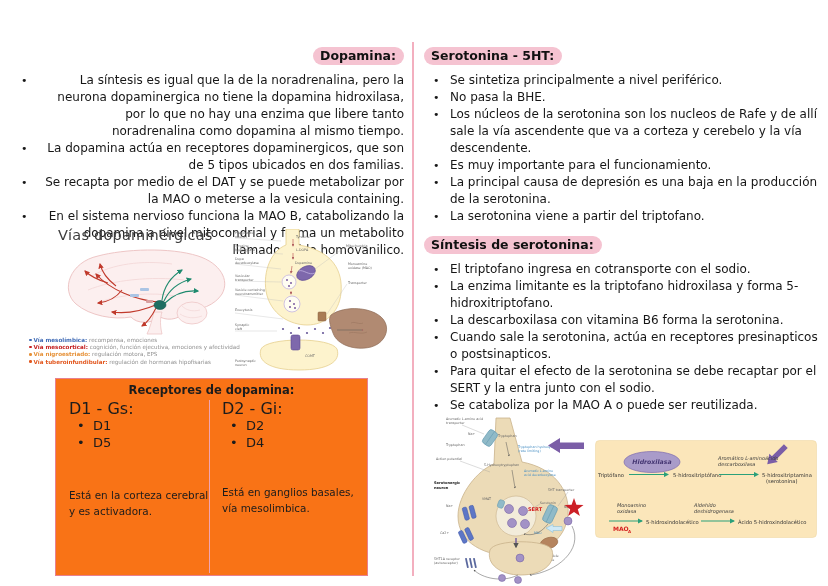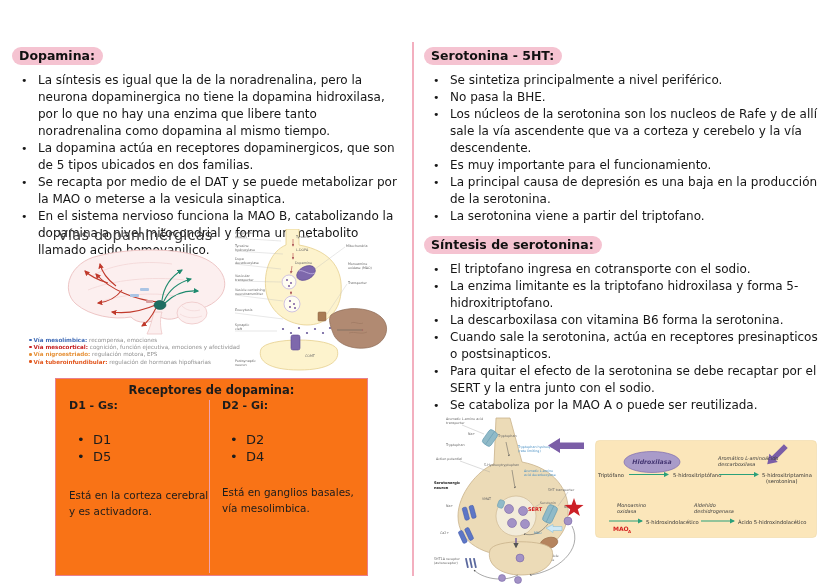--- a/index.html
+++ b/index.html
@@ -1,20 +1,20 @@
 <!DOCTYPE html>
 <html><head>
 <meta charset="utf-8">
 <style>
   html,body{margin:0;padding:0;background:#ffffff;}
   .page{position:relative;width:828px;height:586px;background:#ffffff;overflow:hidden;
         font-family:"DejaVu Sans",sans-serif;color:#1c1c1c;}
   .divider{position:absolute;left:412px;top:42px;width:1.5px;height:534px;background:#f3afbf;}
   .col{position:absolute;top:45px;}
-  .col.left{left:12px;width:392px;}
+  .col.left{left:12px;width:392px;text-align:right;}
   .col.right{left:424px;width:394px;}
   .pill{display:inline-block;margin:0 0 3px 0;padding:1px 8px 2px 7px;border-radius:9px;
         background:#f5c3d1;font-size:12.5px;font-weight:bold;color:#111;}
   ul.bullets{margin:4px 0 0 0;padding:0;list-style:none;}
   ul.bullets li{position:relative;padding-left:26px;font-size:12px;line-height:17px;color:#161616;}
   ul.bullets li::before{content:"\2022";position:absolute;left:9px;top:0;font-size:11px;color:#161616;}
   .mt{margin-top:11px;}
   .fig-title{position:absolute;left:58px;top:227px;font-size:14.5px;color:#3d3d3d;letter-spacing:0.2px;}
   .brain-svg{position:absolute;left:52px;top:246px;}
   .synapse-svg{position:absolute;left:233px;top:229px;}
@@ -28,21 +28,21 @@
   .c3{color:#e69138;}.b3{background:#e69138;}
   .c4{color:#e2571e;}.b4{background:#e2571e;}
   
   .receptor-box{position:absolute;left:55px;top:378px;width:313px;height:198px;
         background:#f97316;border:1.5px solid #e8808f;box-sizing:border-box;}
   .rb-title{margin-top:4px;text-align:center;font-weight:bold;font-size:11.5px;}
   .rb-divider{position:absolute;left:153px;top:21px;bottom:2px;width:1px;background:#f0a4b2;}
   .rb-col{position:absolute;top:20px;width:135px;}
   .rb-col1{left:13px;}
   .rb-col2{left:166px;}
-  .rb-head{font-weight:bold;font-size:11px;margin-bottom:20px;}
+  .rb-head{font-weight:normal;font-size:16px;margin-bottom:0;}
   .rb-col ul{margin:0;padding:0;list-style:none;}
   .rb-col li{position:relative;padding-left:24px;font-size:13px;line-height:16.5px;}
   .rb-col li::before{content:"\2022";position:absolute;left:8px;top:0;}
   .rb-note{position:absolute;top:88px;font-size:10.4px;line-height:16px;width:140px;}
   .neuron-svg{position:absolute;left:432px;top:414px;}
   .pathway-svg{position:absolute;left:595px;top:440px;}
   svg text{font-family:"DejaVu Sans",sans-serif;}
   .tiny{font-size:3.3px;fill:#666;}
   .tinyb{font-size:3.3px;fill:#4a90c4;}
   .tinyk{font-size:3.6px;fill:#222;font-weight:bold;}
@@ -52,21 +52,21 @@
 
 <div class="page">
 
   <div class="divider"></div>
 
   <section class="col left">
     <h2 class="pill">Dopamina:</h2>
     <ul class="bullets">
       <li>La síntesis es igual que la de la noradrenalina, pero la neurona dopaminergica no tiene la dopamina hidroxilasa, por lo que no hay una enzima que libere tanto noradrenalina como dopamina al mismo tiempo.</li>
       <li>La dopamina actúa en receptores dopaminergicos, que son de 5 tipos ubicados en dos familias.</li>
-      <li>Se recapta por medio de el DAT y se puede metabolizar por la MAO o meterse a la vesicula sinaptica.</li>
+      <li>Se recapta por medio de el DAT y se puede metabolizar por la MAO o meterse a la vesicula containing.</li>
       <li>En el sistema nervioso funciona la MAO B, catabolizando la dopamina a nivel mitocondrial y forma un metabolito llamado acido homovanilico.</li>
     </ul>
   </section>
 
   <div class="fig-title">Vías dopaminérgicas</div>
 
   <svg class="brain-svg" width="182" height="92" viewBox="0 0 182 92">
     <defs>
       <marker id="mr" markerWidth="5" markerHeight="5" refX="4" refY="2.5" orient="auto">
           <path d="M0,0 L5,2.5 L0,5 Z" fill="#c0392b"></path>

